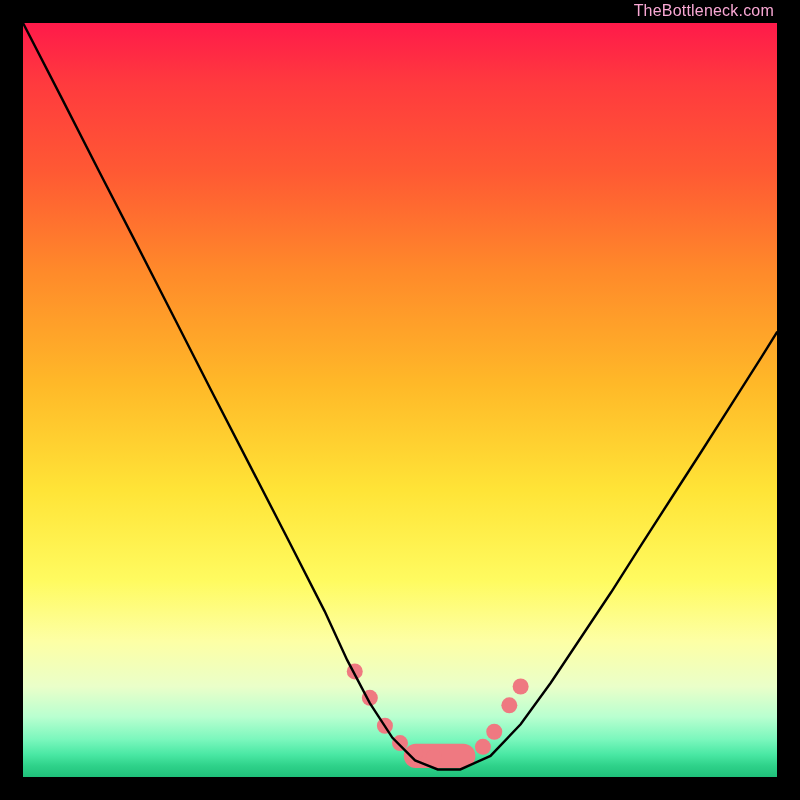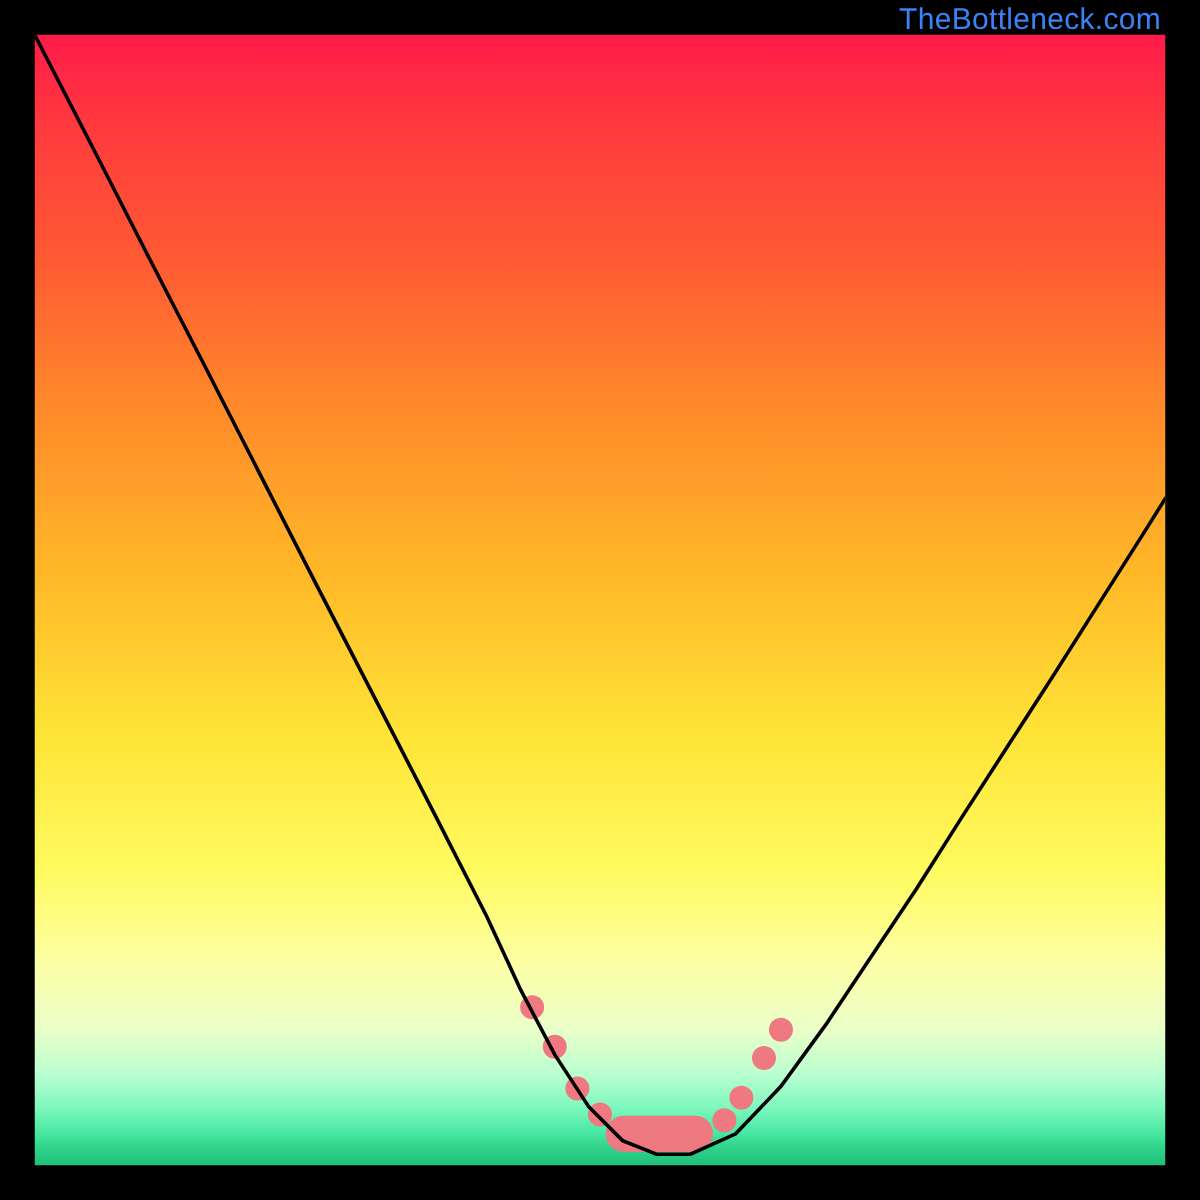--- a/index.html
+++ b/index.html
@@ -51,22 +51,22 @@
   .curve-svg {
     position: absolute;
     top: 0; left: 0;
     width: 754px;
     height: 754px;
   }
   .watermark {
     position: absolute;
     top: 2px;
     right: 26px;
-    color: #3b82f6;
-    font-size: 20px;
+    color: #f9a8d4;
+    font-size: 16px;
     font-weight: 500;
     letter-spacing: 0.2px;
   }
 </style>
 </head>
 <body>
 
 <div class="frame">
 
   <div class="plot-area">

